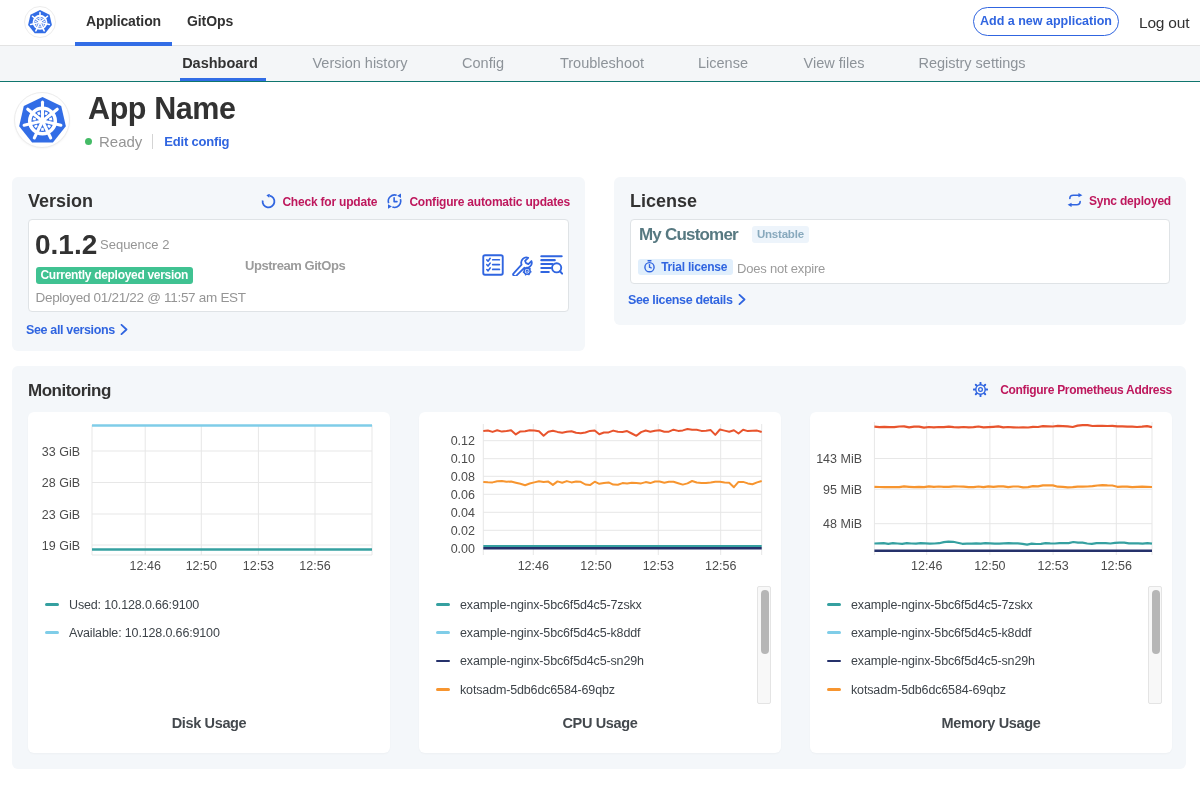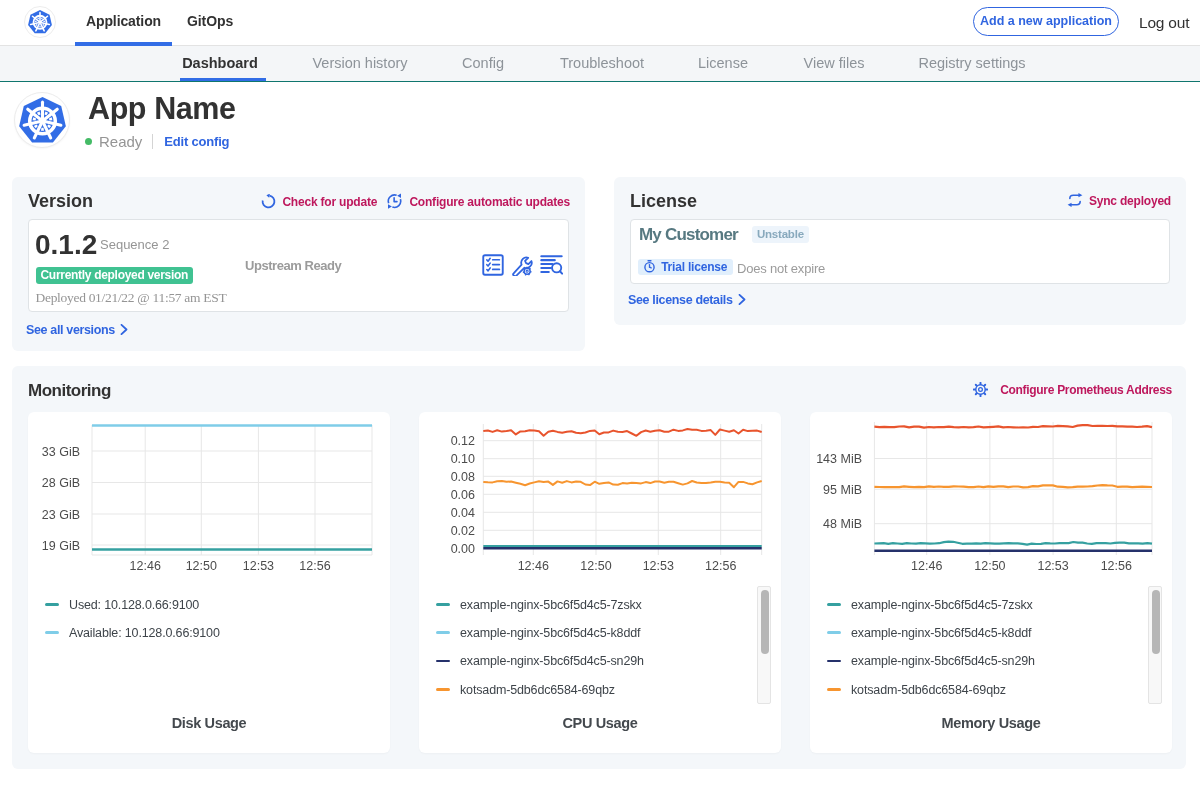--- a/index.html
+++ b/index.html
@@ -29,21 +29,21 @@
 .card { position:absolute; background:#f4f7fa; border-radius:6px; }
 .card-h { position:absolute; left:16px; top:14px; font-size:18px; font-weight:700; color:#323232; }
 .card-links { position:absolute; right:15px; top:15px; font-size:12px; font-weight:700; color:#be185d; white-space:nowrap; letter-spacing:-0.2px; }
 .card-links .gap2 { display:inline-block; width:9px; }
 .inner { position:absolute; left:16px; top:42px; background:#fff; border:1px solid #dfe3e6; border-radius:4px; }
 .see-link { position:absolute; left:14px; font-size:12.5px; font-weight:700; color:#3065e0; letter-spacing:-0.35px; }
 
 .vnum { position:absolute; left:6px; top:8.5px; font-size:28px; font-weight:700; color:#323232; }
 .vseq { position:absolute; left:71px; top:16.5px; font-size:13px; color:#959595; }
 .vbadge { position:absolute; left:7px; top:47px; height:17px; line-height:17px; background:#40c292; color:#fff; font-size:12px; font-weight:700; border-radius:3px; padding:0 4.5px; letter-spacing:-0.3px; }
-.vdep { position:absolute; left:6.5px; top:70px; font-size:13.5px; color:#959595; letter-spacing:-0.3px;font-family:Liberation Serif, serif; }
+.vdep { position:absolute; left:6.5px; top:70px; font-size:13.5px; color:#959595; letter-spacing:-0.3px; }
 .vup { position:absolute; left:216px; top:37.5px; font-size:13px; font-weight:700; color:#9b9b9b; letter-spacing:-0.45px; }
 .vicons { position:absolute; left:453px; top:34px; display:flex; gap:7px; }
 
 .lic-row1 { position:absolute; left:8px; top:4.5px; display:flex; align-items:center; }
 .lic-name { font-size:17px; font-weight:700; color:#577981; letter-spacing:-0.8px; }
 .lic-chan { margin-left:14px; height:17px; line-height:17px; background:#edf4fb; color:#88a9bd; font-size:11.5px; font-weight:700; border-radius:3px; padding:0 5px; letter-spacing:-0.2px; }
 .lic-type { position:absolute; left:7px; top:39px; height:16px; line-height:16px; background:#e1effc; color:#3065e0; font-size:12px; font-weight:700; border-radius:3px; padding:0 6px 0 5px; letter-spacing:-0.2px; }
 .lic-exp { position:absolute; left:106px; top:41px; font-size:13px; color:#9b9b9b; letter-spacing:-0.2px; }
 
 .chart-card { position:absolute; top:46px; width:362px; height:341px; background:#fff; border-radius:6px; box-shadow:0 1px 2px rgba(0,0,0,0.03); }
@@ -134,21 +134,21 @@
 <path d="M2.8,11.85 A6.6,6.6 0 0 1 11.25,3.5" fill="none" stroke="#3065e0" stroke-width="1.7"></path>
 <polygon points="15.9,1.6 15.9,6.3 11.8,4.0" fill="#3065e0"></polygon>
 <polygon points="2.1,17.8 2.1,13.1 6.2,15.4" fill="#3065e0"></polygon>
 <path d="M8.6,6.2 L8.6,10.2 L11.6,10.2" fill="none" stroke="#3065e0" stroke-width="1.7" stroke-linecap="round" stroke-linejoin="round"></path>
 </svg> <span style="margin-left:3px">Configure automatic updates</span></div>
   <div class="inner" style="width:541px; height:93px;">
     <div class="vnum">0.1.2</div>
     <div class="vseq">Sequence 2</div>
     <div class="vbadge">Currently deployed version</div>
     <div class="vdep">Deployed 01/21/22 @ 11:57 am EST</div>
-    <div class="vup">Upstream Ready</div>
+    <div class="vup">Upstream GitOps</div>
     <div class="vicons">
         <svg width="22" height="22" viewBox="0 0 21 21">
 <rect x="1.2" y="1.2" width="18.6" height="18.6" rx="1.6" fill="none" stroke="#3065e0" stroke-width="1.8"></rect>
 <polyline points="4.6,5.6000000000000005 5.8,6.9 7.8,4.1" fill="none" stroke="#3065e0" stroke-width="1.5" stroke-linecap="round" stroke-linejoin="round"></polyline>
           <line x1="10.2" y1="5.5" x2="16.6" y2="5.5" stroke="#3065e0" stroke-width="1.6" stroke-linecap="round"></line>
           <polyline points="4.6,10.200000000000001 5.8,11.5 7.8,8.700000000000001" fill="none" stroke="#3065e0" stroke-width="1.5" stroke-linecap="round" stroke-linejoin="round"></polyline>
           <line x1="10.2" y1="10.100000000000001" x2="16.6" y2="10.100000000000001" stroke="#3065e0" stroke-width="1.6" stroke-linecap="round"></line>
           <polyline points="4.6,14.8 5.8,16.1 7.8,13.3" fill="none" stroke="#3065e0" stroke-width="1.5" stroke-linecap="round" stroke-linejoin="round"></polyline>
           <line x1="10.2" y1="14.700000000000001" x2="16.6" y2="14.700000000000001" stroke="#3065e0" stroke-width="1.6" stroke-linecap="round"></line>
 </svg>

